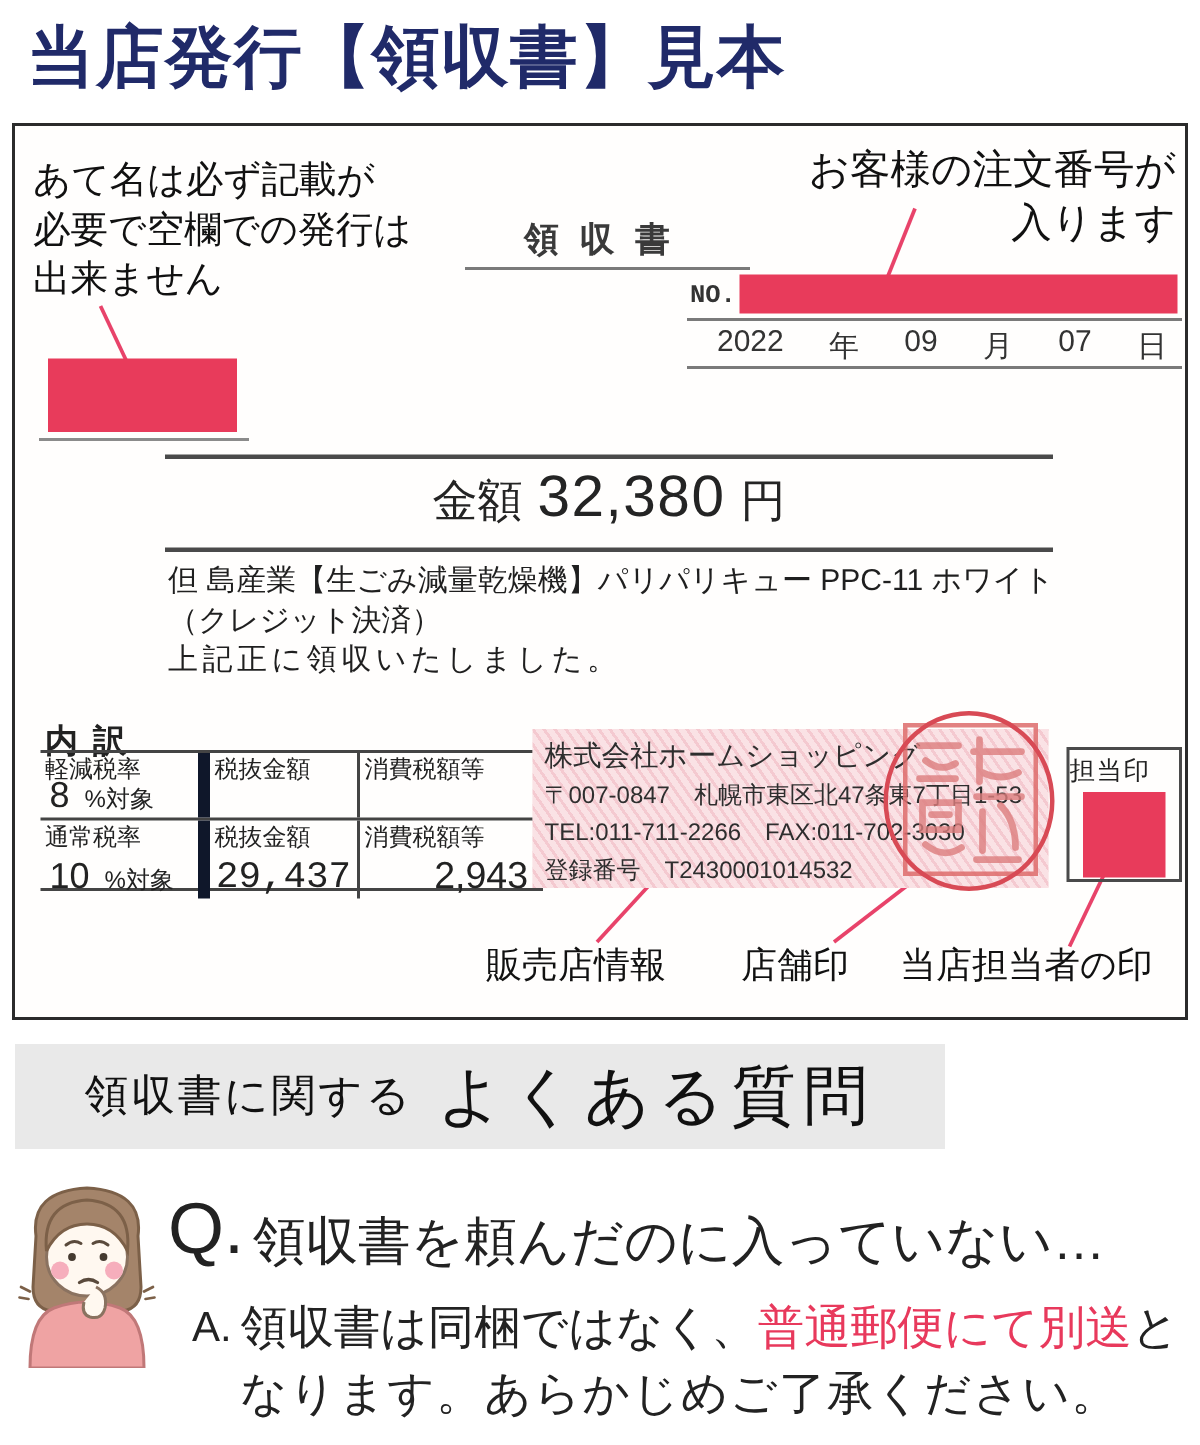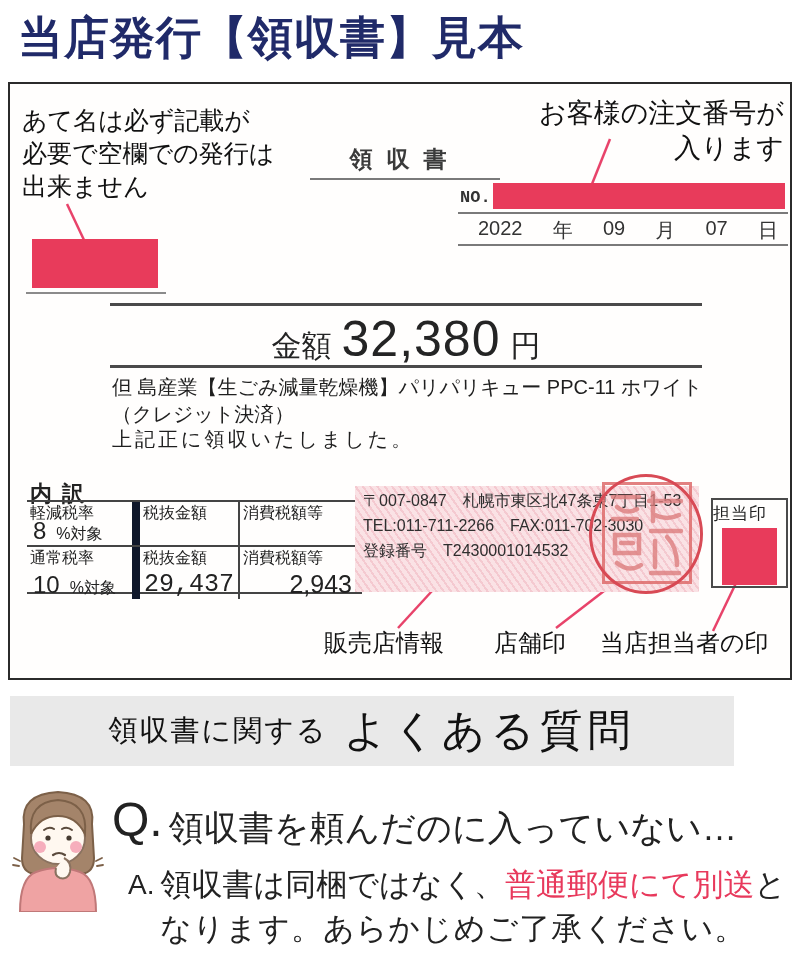--- a/index.html
+++ b/index.html
@@ -27,21 +27,21 @@
   .no-redbox{left:483px;top:99px;width:292px;height:26px;}
   .no-underline{left:448px;top:128px;width:330px;height:2px;background:#7a7a7a;}
 
   .date-row{left:468px;top:133px;width:300px;display:flex;justify-content:space-between;font-size:20px;color:#333;}
   .date-underline{left:448px;top:160px;width:330px;height:2px;background:#7a7a7a;}
 
   .amount-line1{left:100px;top:219px;width:592px;height:3px;background:#4a4a4a;}
   .amount-line2{left:100px;top:281px;width:592px;height:3px;background:#4a4a4a;}
   .amount-row{left:100px;top:226px;width:592px;text-align:center;color:#242424;}
   .amount-label{font-size:30px;margin-right:10px;}
-  .amount-value{font-size:50px;font-weight:500;letter-spacing:1px;}
+  .amount-value{font-size:39px;font-weight:500;letter-spacing:1px;}
   .amount-unit{font-size:30px;margin-left:10px;}
 
   .proviso{left:102px;top:290px;width:600px;font-size:20px;line-height:1.35;color:#1f1f1f;}
   .received{left:102px;top:342px;font-size:20px;letter-spacing:3px;color:#1f1f1f;}
 
   .bd-label{left:20px;top:395px;font-size:22px;letter-spacing:10px;color:#222;font-weight:bold;}
   .bd-table{left:17px;top:416px;width:335px;height:90px;border-top:2px solid #444;border-bottom:2px solid #444;}
   .bd-row{display:flex;height:43px;border-bottom:2px solid #444;}
   .bd-row:last-child{border-bottom:none;height:52px;}
   .bd-cell{position:relative;box-sizing:border-box;padding:1px 3px;}
@@ -67,21 +67,21 @@
   .staff-redbox{width:55px;height:57px;margin:3px auto 0;}
 
   .callout{top:543px;font-size:24px;color:#111;}
   .co-seller{left:314px;}
   .co-shop{left:484px;}
   .co-staff{left:590px;}
 
   .pointer-svg{left:0;top:0;width:780px;height:594px;pointer-events:none;}
 
   
-  .faq-banner{left:10px;top:696px;width:724px;height:70px;background:#e9e9e9;display:flex;align-items:center;justify-content:center;gap:16px;}
+  .faq-banner{left:10px;top:696px;width:620px;height:70px;background:#e9e9e9;display:flex;align-items:center;justify-content:center;gap:16px;}
   .faq-banner .prefix{font-size:29px;color:#111;letter-spacing:2px;}
   .faq-banner .main{font-size:43px;color:#111;letter-spacing:5px;}
 
   
   .illustration{left:6px;top:786px;width:104px;height:126px;}
   .q-row{left:112px;top:796px;display:flex;align-items:flex-start;}
   .q-mark{font-size:48px;color:#222;line-height:1;margin-right:6px;}
   .q-text{font-size:35px;color:#222;line-height:1.35;margin-top:8px;}
   .a-row{left:128px;top:864px;display:flex;align-items:flex-start;}
   .a-mark{font-size:28px;color:#222;margin-right:6px;margin-top:5px;}
@@ -165,20 +165,21 @@
         <span class="bd-val">29,437</span>
       </div>
       <div class="bd-cell bd-c3">
         <span class="bd-h">消費税額等</span>
         <span class="bd-val">2,943</span>
       </div>
     </div>
   </div>
 
   <div class="abs seller">
+    <div class="seller-name">株式会社ホームショッピング</div>
     <div class="seller-line">〒007-0847　札幌市東区北47条東7丁目1-53</div>
     <div class="seller-line">TEL:011-711-2266　FAX:011-702-3030</div>
     <div class="seller-line">登録番号　T2430001014532</div>
   </div>
 
   <div class="abs stamp-square">
     <svg width="84" height="96" viewBox="0 0 84 96">
       <g stroke="#dd7e7e" stroke-width="4.5" fill="none" opacity="0.8" stroke-linecap="round">
         <path d="M8 12 h26 M12 22 q10 8 20 2 M8 34 h24"></path>
         <path d="M48 8 v28 M44 16 h32 M50 30 q12 6 24 0"></path>

